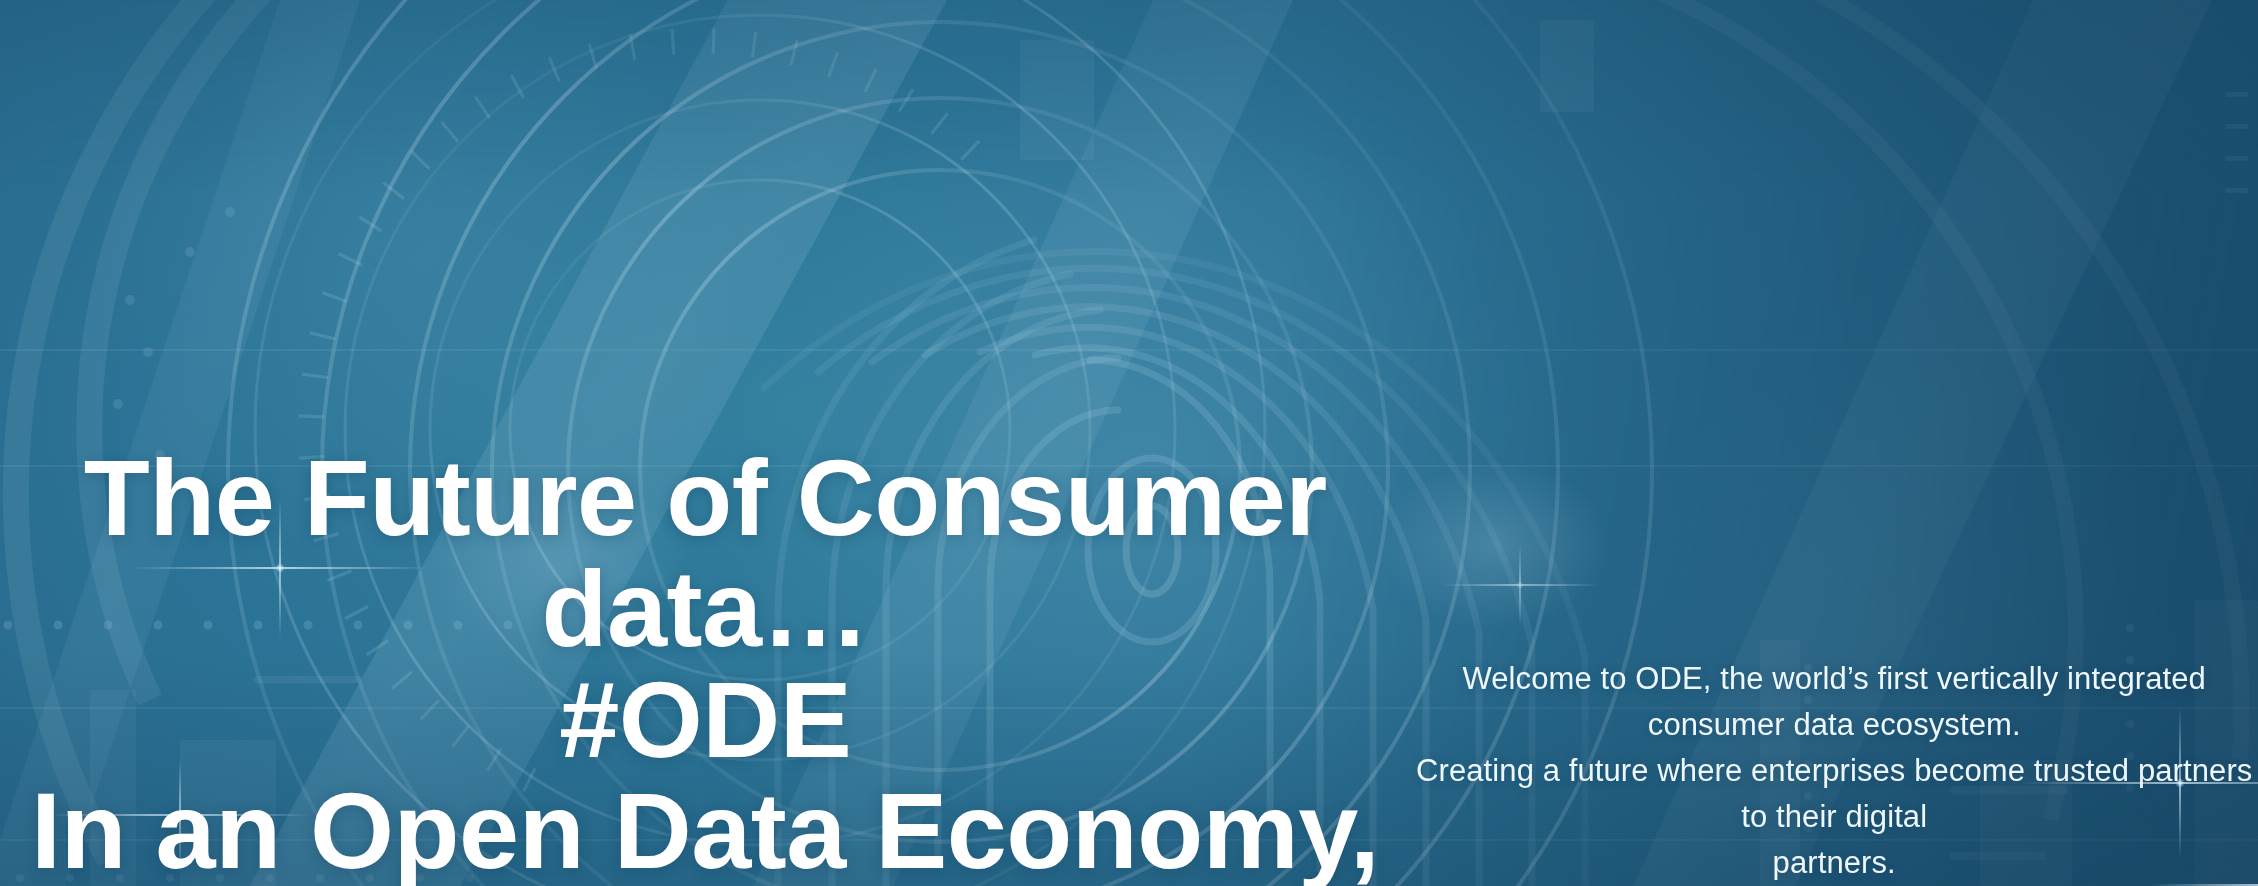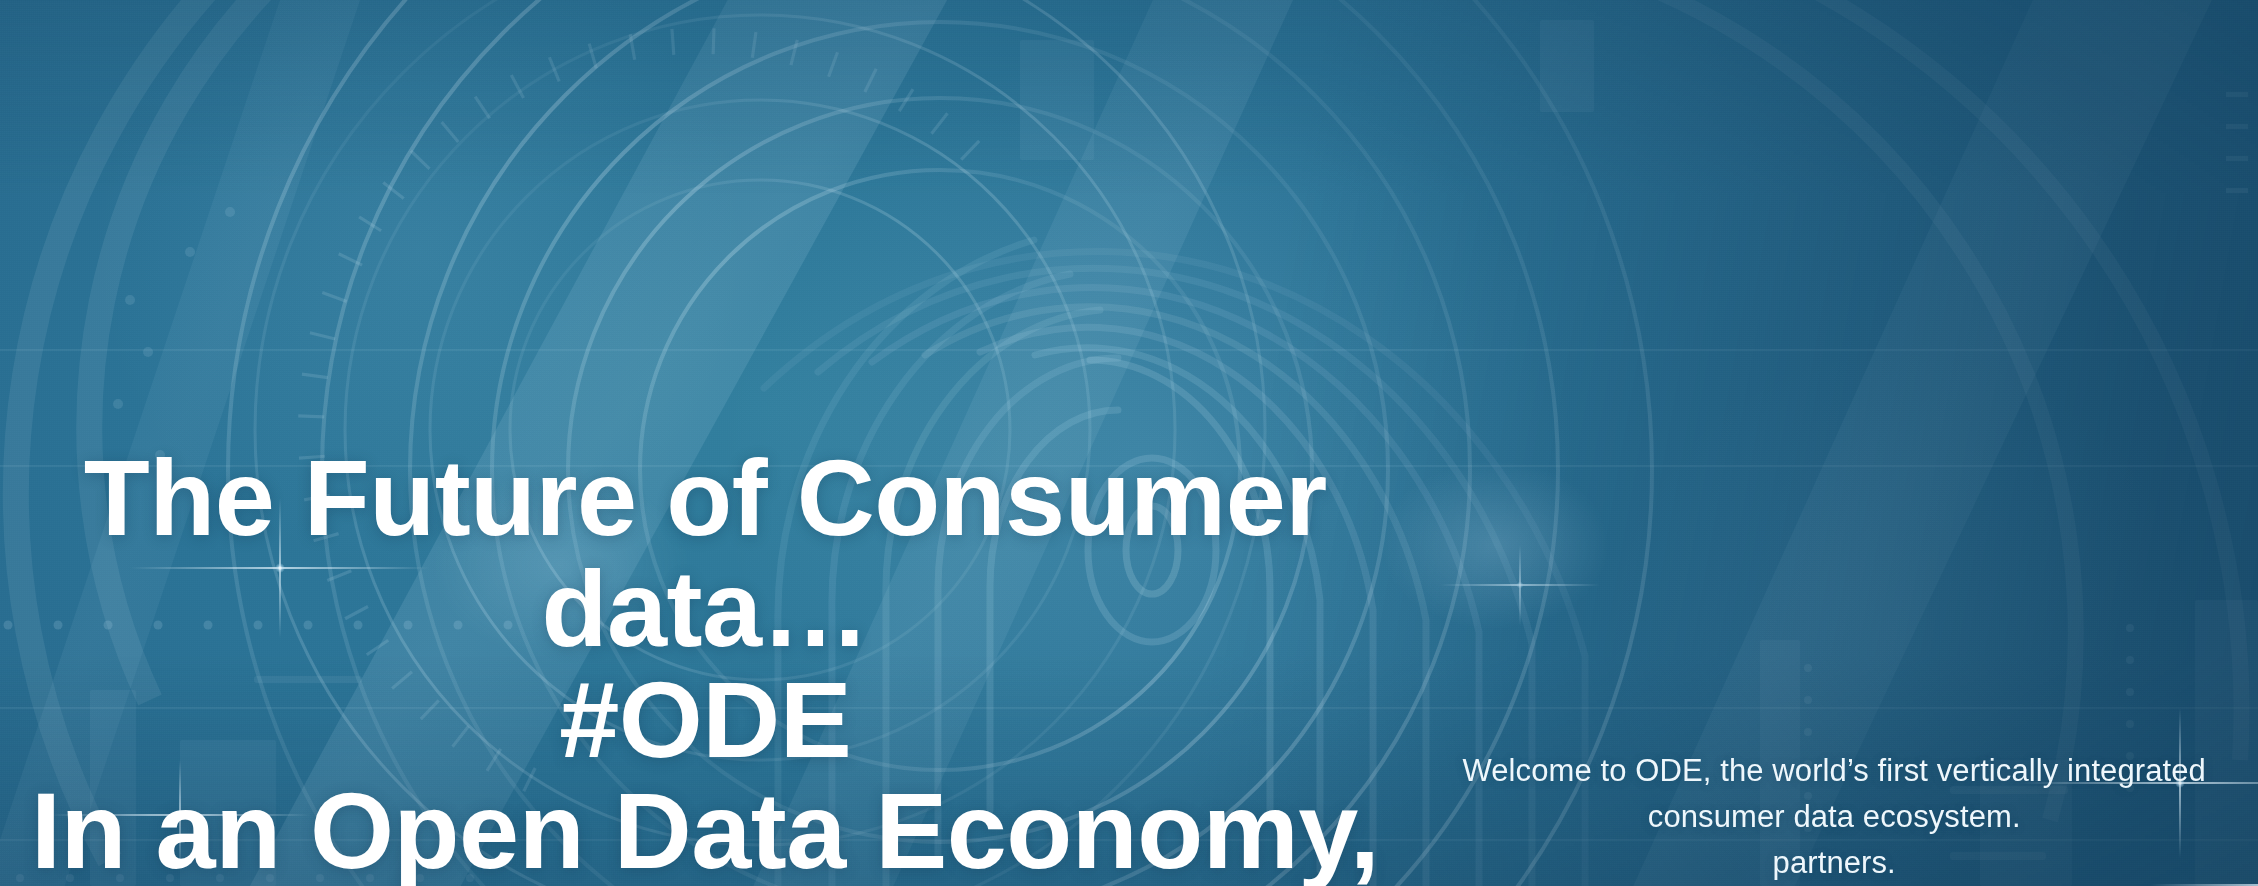--- a/index.html
+++ b/index.html
@@ -451,16 +451,17 @@
 
   <div class="content">
     <h1 class="headline">
       <span class="line">The Future of Consumer data…</span>
       <span class="line">#ODE</span>
       <span class="line">In an Open Data Economy,</span>
     </h1>
 
     <p class="subcopy">
       <span class="line">Welcome to ODE, the world’s first vertically integrated consumer data ecosystem.</span>
+      <span class="line">Creating a future where enterprises become trusted partners to their digital</span>
       <span class="line">partners.</span>
     </p>
   </div>
 </div>
 
 </body></html>

